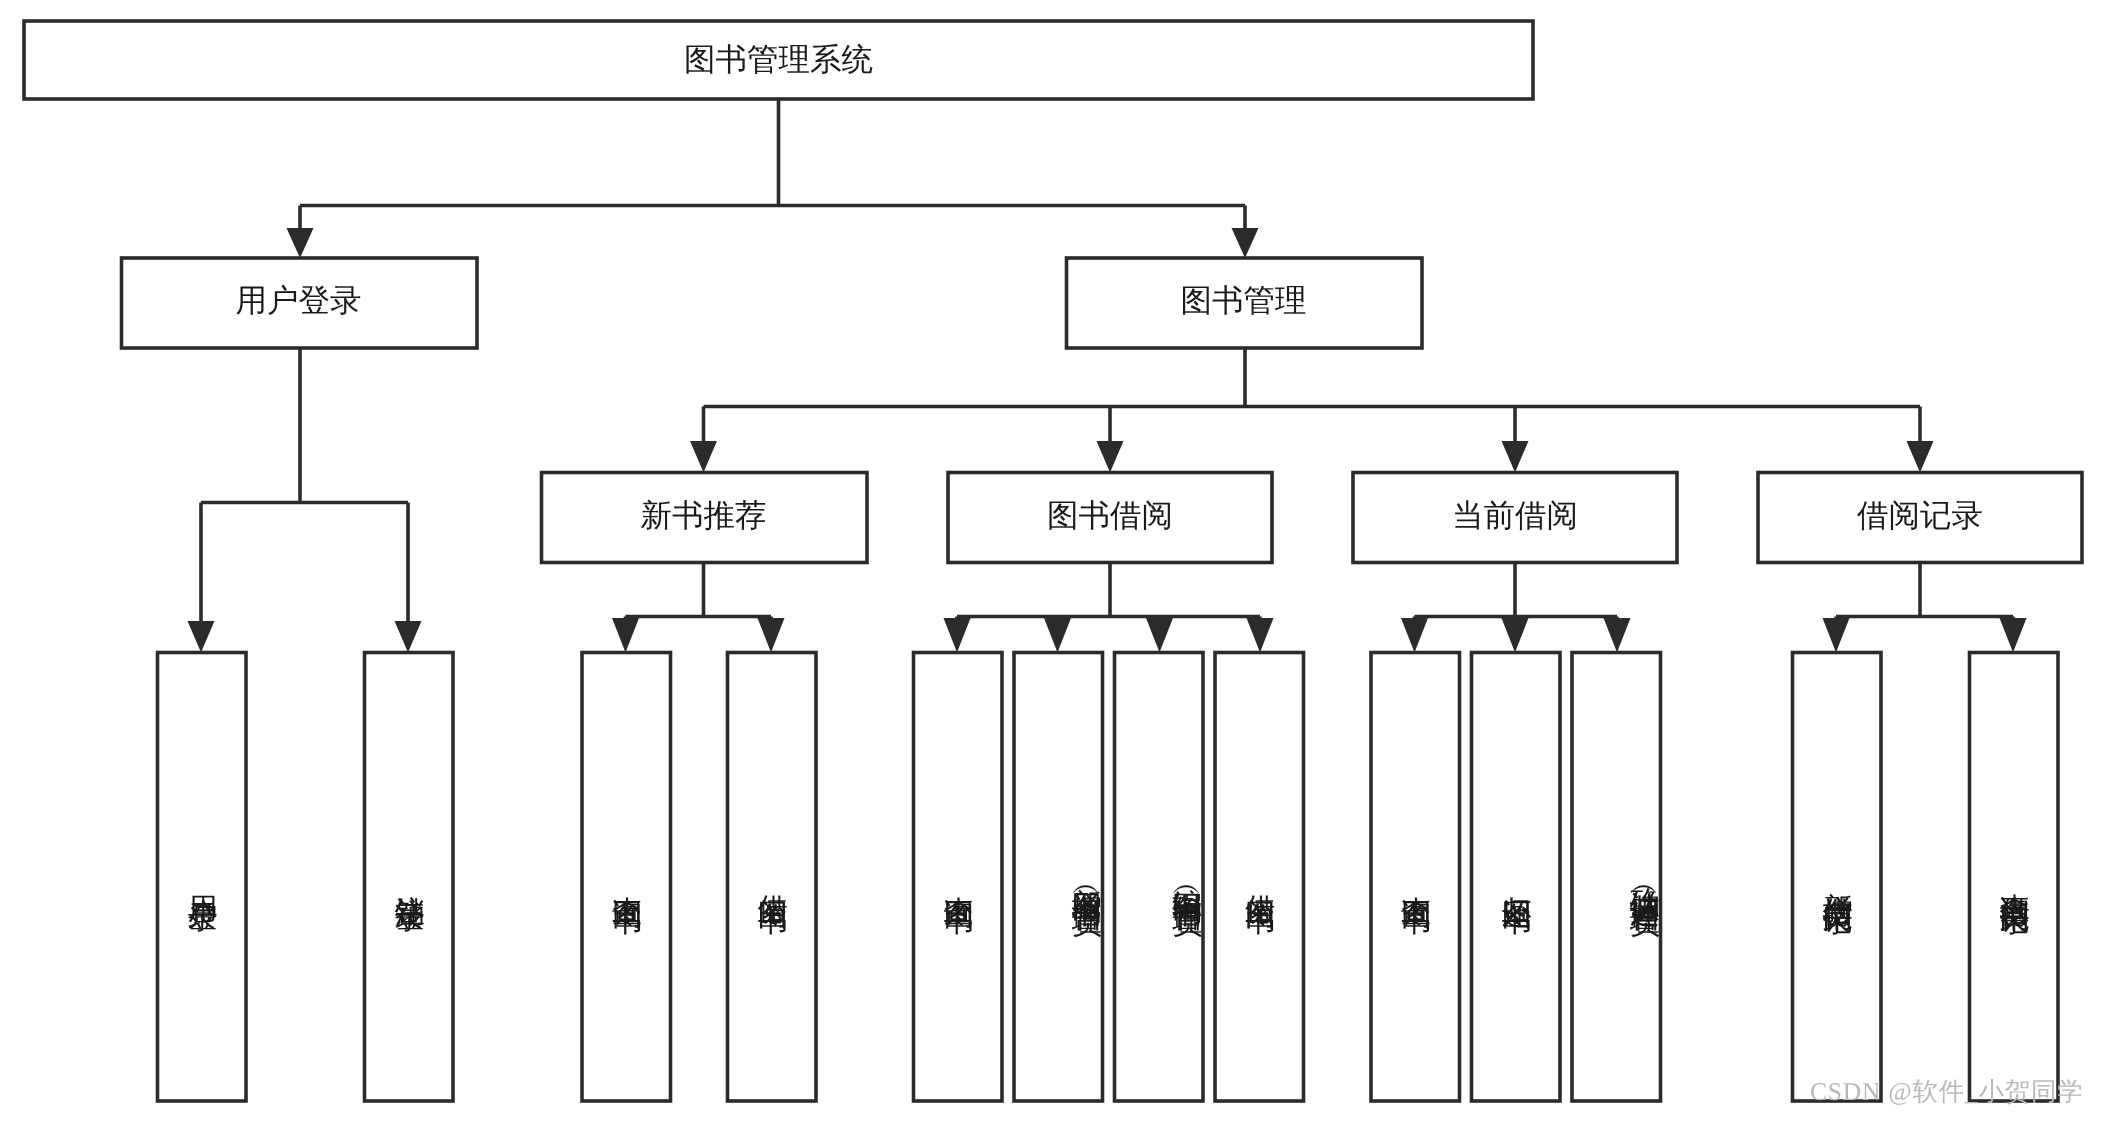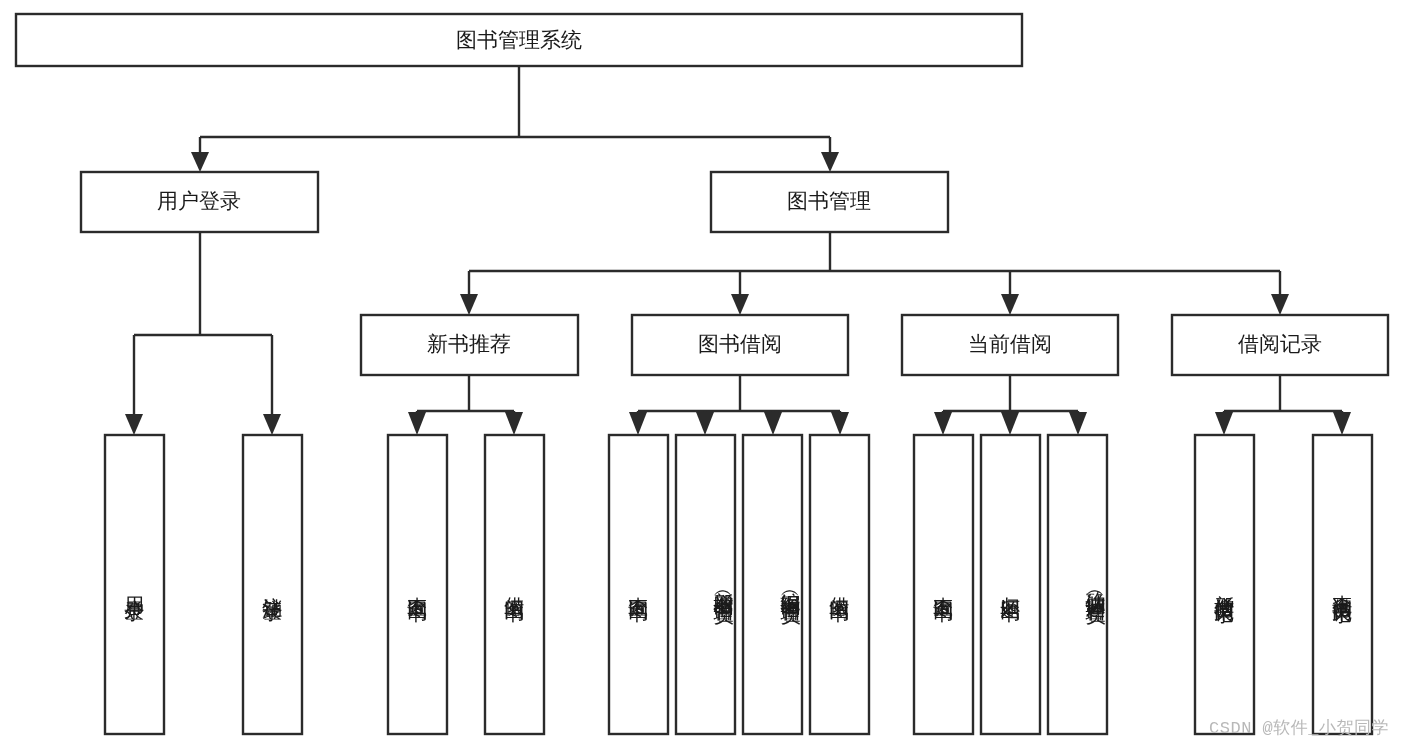--- a/index.html
+++ b/index.html
@@ -61,21 +61,21 @@
     align-items: center;
     justify-content: center;
     text-align: center;
     white-space: nowrap;
     pointer-events: none;
   }
   .watermark {
     position: absolute;
     right: 12px;
     bottom: 8px;
-    font-family: Liberation Mono, monospace;
+    font-family: Liberation Serif, serif;
     font-size: 17px;
     color: #b8b8b8;
     letter-spacing: 0.5px;
     user-select: none;
   }
 </style>
 </head>
 <body>
 
 <div id="diagram-root">

